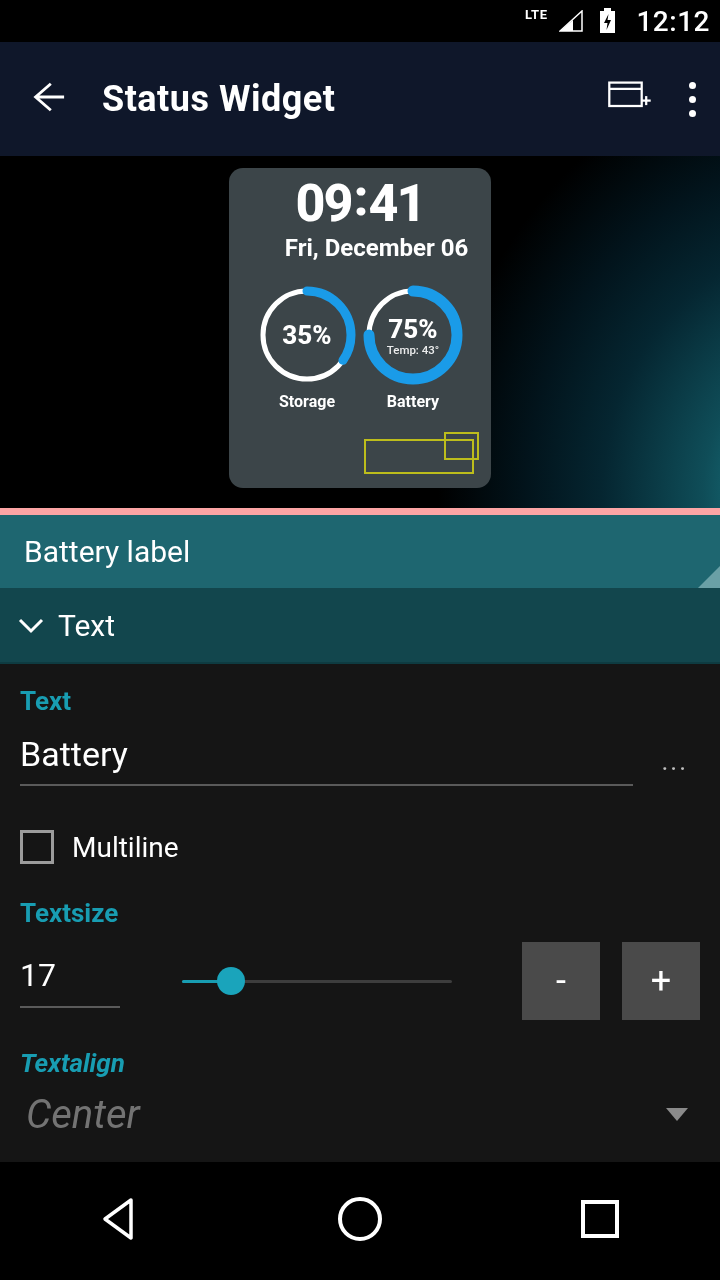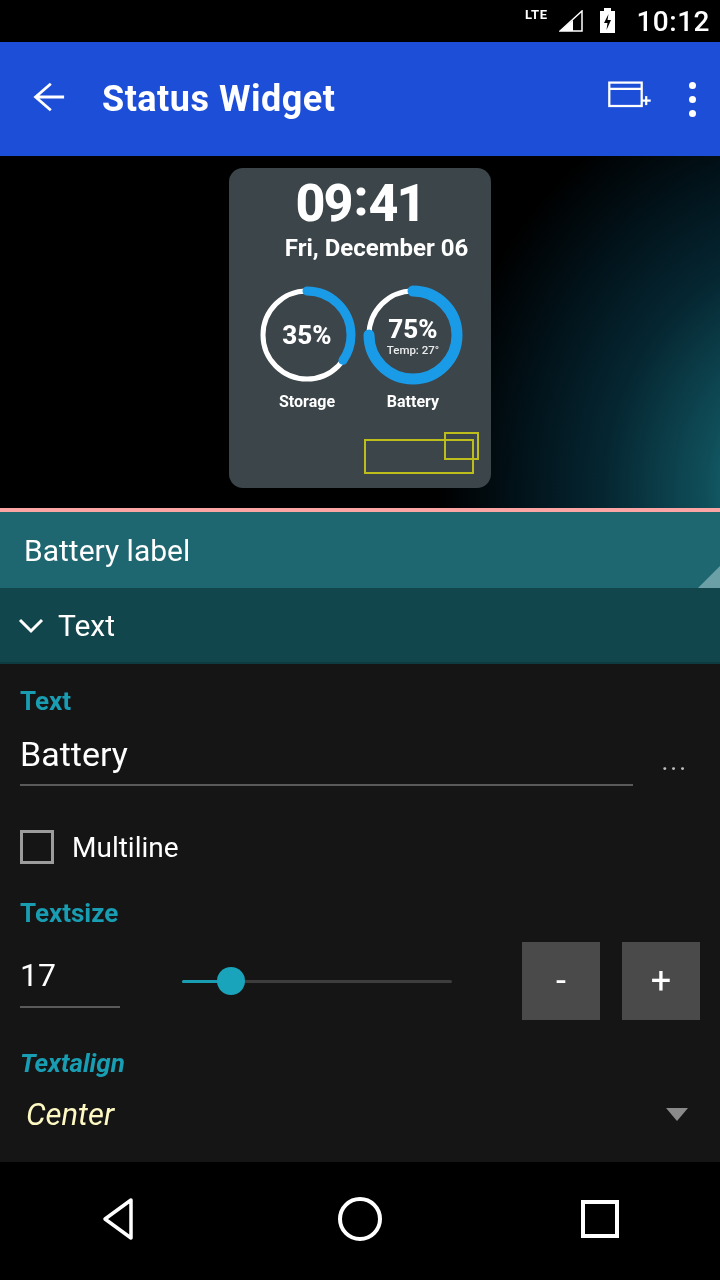--- a/index.html
+++ b/index.html
@@ -24,21 +24,21 @@
     letter-spacing: .5px;
     gap: 16px;
   }
   .lte { font-size: 13px; font-weight: 700; margin-right: -4px; margin-bottom: 14px;}
   .sig-tri svg, .batt svg { display:block; }
   .sb-time { font-size: 28px; font-weight:500; margin-left:4px; }
 
   
   .action-bar {
     height: 114px;
-    background: #1d4ed8;
+    background: #0f172a;
     display: flex;
     align-items: center;
     padding: 0 18px;
   }
   .back { padding: 10px; }
   .back svg { width:38px; height:38px; stroke:#fff; stroke-width:3; fill:none; }
   .ab-title { font-size: 36px; font-weight:700; margin-left:26px; flex:1; letter-spacing:.5px;}
   .cast { padding:10px; margin-right:20px;}
   .cast svg { width:46px; height:36px; stroke:#fff; stroke-width:2.5; fill:none;}
   .overflow { padding:14px 6px; display:flex; flex-direction:column; gap:7px;}
@@ -74,21 +74,21 @@
     position:absolute; border:2px solid #bdbd1c; pointer-events:none;
     left:135px; top:271px; width:110px; height:35px;
   }
   .sel-box2{
     position:absolute; border:2px solid #bdbd1c; pointer-events:none;
     left:215px; top:264px; width:35px; height:28px;
   }
 
   
   .spinner-row{
-    height:80px; background:#1e6670; border-top:4px solid #fca5a5;
+    height:80px; background:#1e6670; border-top:7px solid #fca5a5;
     position:relative; display:flex; align-items:center; padding-left:24px;
     font-size:30px;
   }
   .spinner-tri{
     position:absolute; right:0; bottom:0; width:0; height:0;
     border-left:22px solid transparent; border-bottom:22px solid #6aa0a6;
   }
 
   
   .section-hdr{
@@ -125,21 +125,21 @@
   .stepbtn{
     width:78px; height:78px; background:#4a4a4a; color:#fff; font-size:36px;
     display:flex; align-items:center; justify-content:center; margin-left:22px;
   }
 
   .align-row{ display:flex; margin-top:28px;font-style:italic;}
   .align-col{ flex:1; }
   .align-col .lbl{ margin-bottom:8px;}
   .dd{
     height:56px; display:flex; align-items:center; justify-content:space-between;
-    font-size:31px; padding:0 12px 0 6px; color:#fef9c3;
+    font-size:40px; padding:0 12px 0 6px; color:#737373;
   }
   .dd-tri{ width:0;height:0;border-left:11px solid transparent;border-right:11px solid transparent;border-top:13px solid #8a8a8a;}
 
   
   .navbar{
     position:absolute; left:0; right:0; bottom:0; height:118px; background:#000;
     display:flex; align-items:center; justify-content:space-around;
   }
   .navbtn svg{ width:54px; height:54px; stroke:#fff; fill:none;}
 </style>
@@ -154,21 +154,21 @@
         <path d="M1 21 L14 21 L14 10 Z" fill="#fff"></path>
       </svg>
   </span>
   <span class="batt">
     <svg width="17" height="26">
         <rect x="1" y="3" width="15" height="22" fill="#fff"></rect>
         <rect x="5" y="0" width="7" height="3" fill="#fff"></rect>
         <path d="M9.5 6 L5 15 H8.5 L7.5 22 L12 12 H8.5 Z" fill="#000"></path>
       </svg>
   </span>
-  <span class="sb-time">10:12</span>
+  <span class="sb-time">12:12</span>
 </div>
 
 <div class="action-bar">
   <div class="back">
     <svg viewBox="0 0 40 40">
         <path d="M24 6 L8 20 L24 34 M8 20 H38"></path>
       </svg>
   </div>
   <div class="ab-title">Status Widget</div>
   <div class="cast">
@@ -206,21 +206,21 @@
         <div class="g-caption">Storage</div>
       </div>
       <div class="gauge">
         <div class="ring">
           <svg width="102" height="102">
               <circle cx="51" cy="51" r="44" stroke="#fff" stroke-width="5" fill="none"></circle>
               <circle cx="51" cy="51" r="44" stroke="#1a9be8" stroke-width="11" fill="none" stroke-linecap="round" stroke-dasharray="276" stroke-dashoffset="69"></circle>
             </svg>
           <div class="ring-label">
               <span class="ring-pct">75%</span>
-              <span class="ring-sub">Temp: 27°</span>
+              <span class="ring-sub">Temp: 43°</span>
             </div>
         </div>
         <div class="g-caption">Battery</div>
       </div>
     </div>
     <div class="sel-box"></div>
     <div class="sel-box2"></div>
   </div>
 </div>
 

